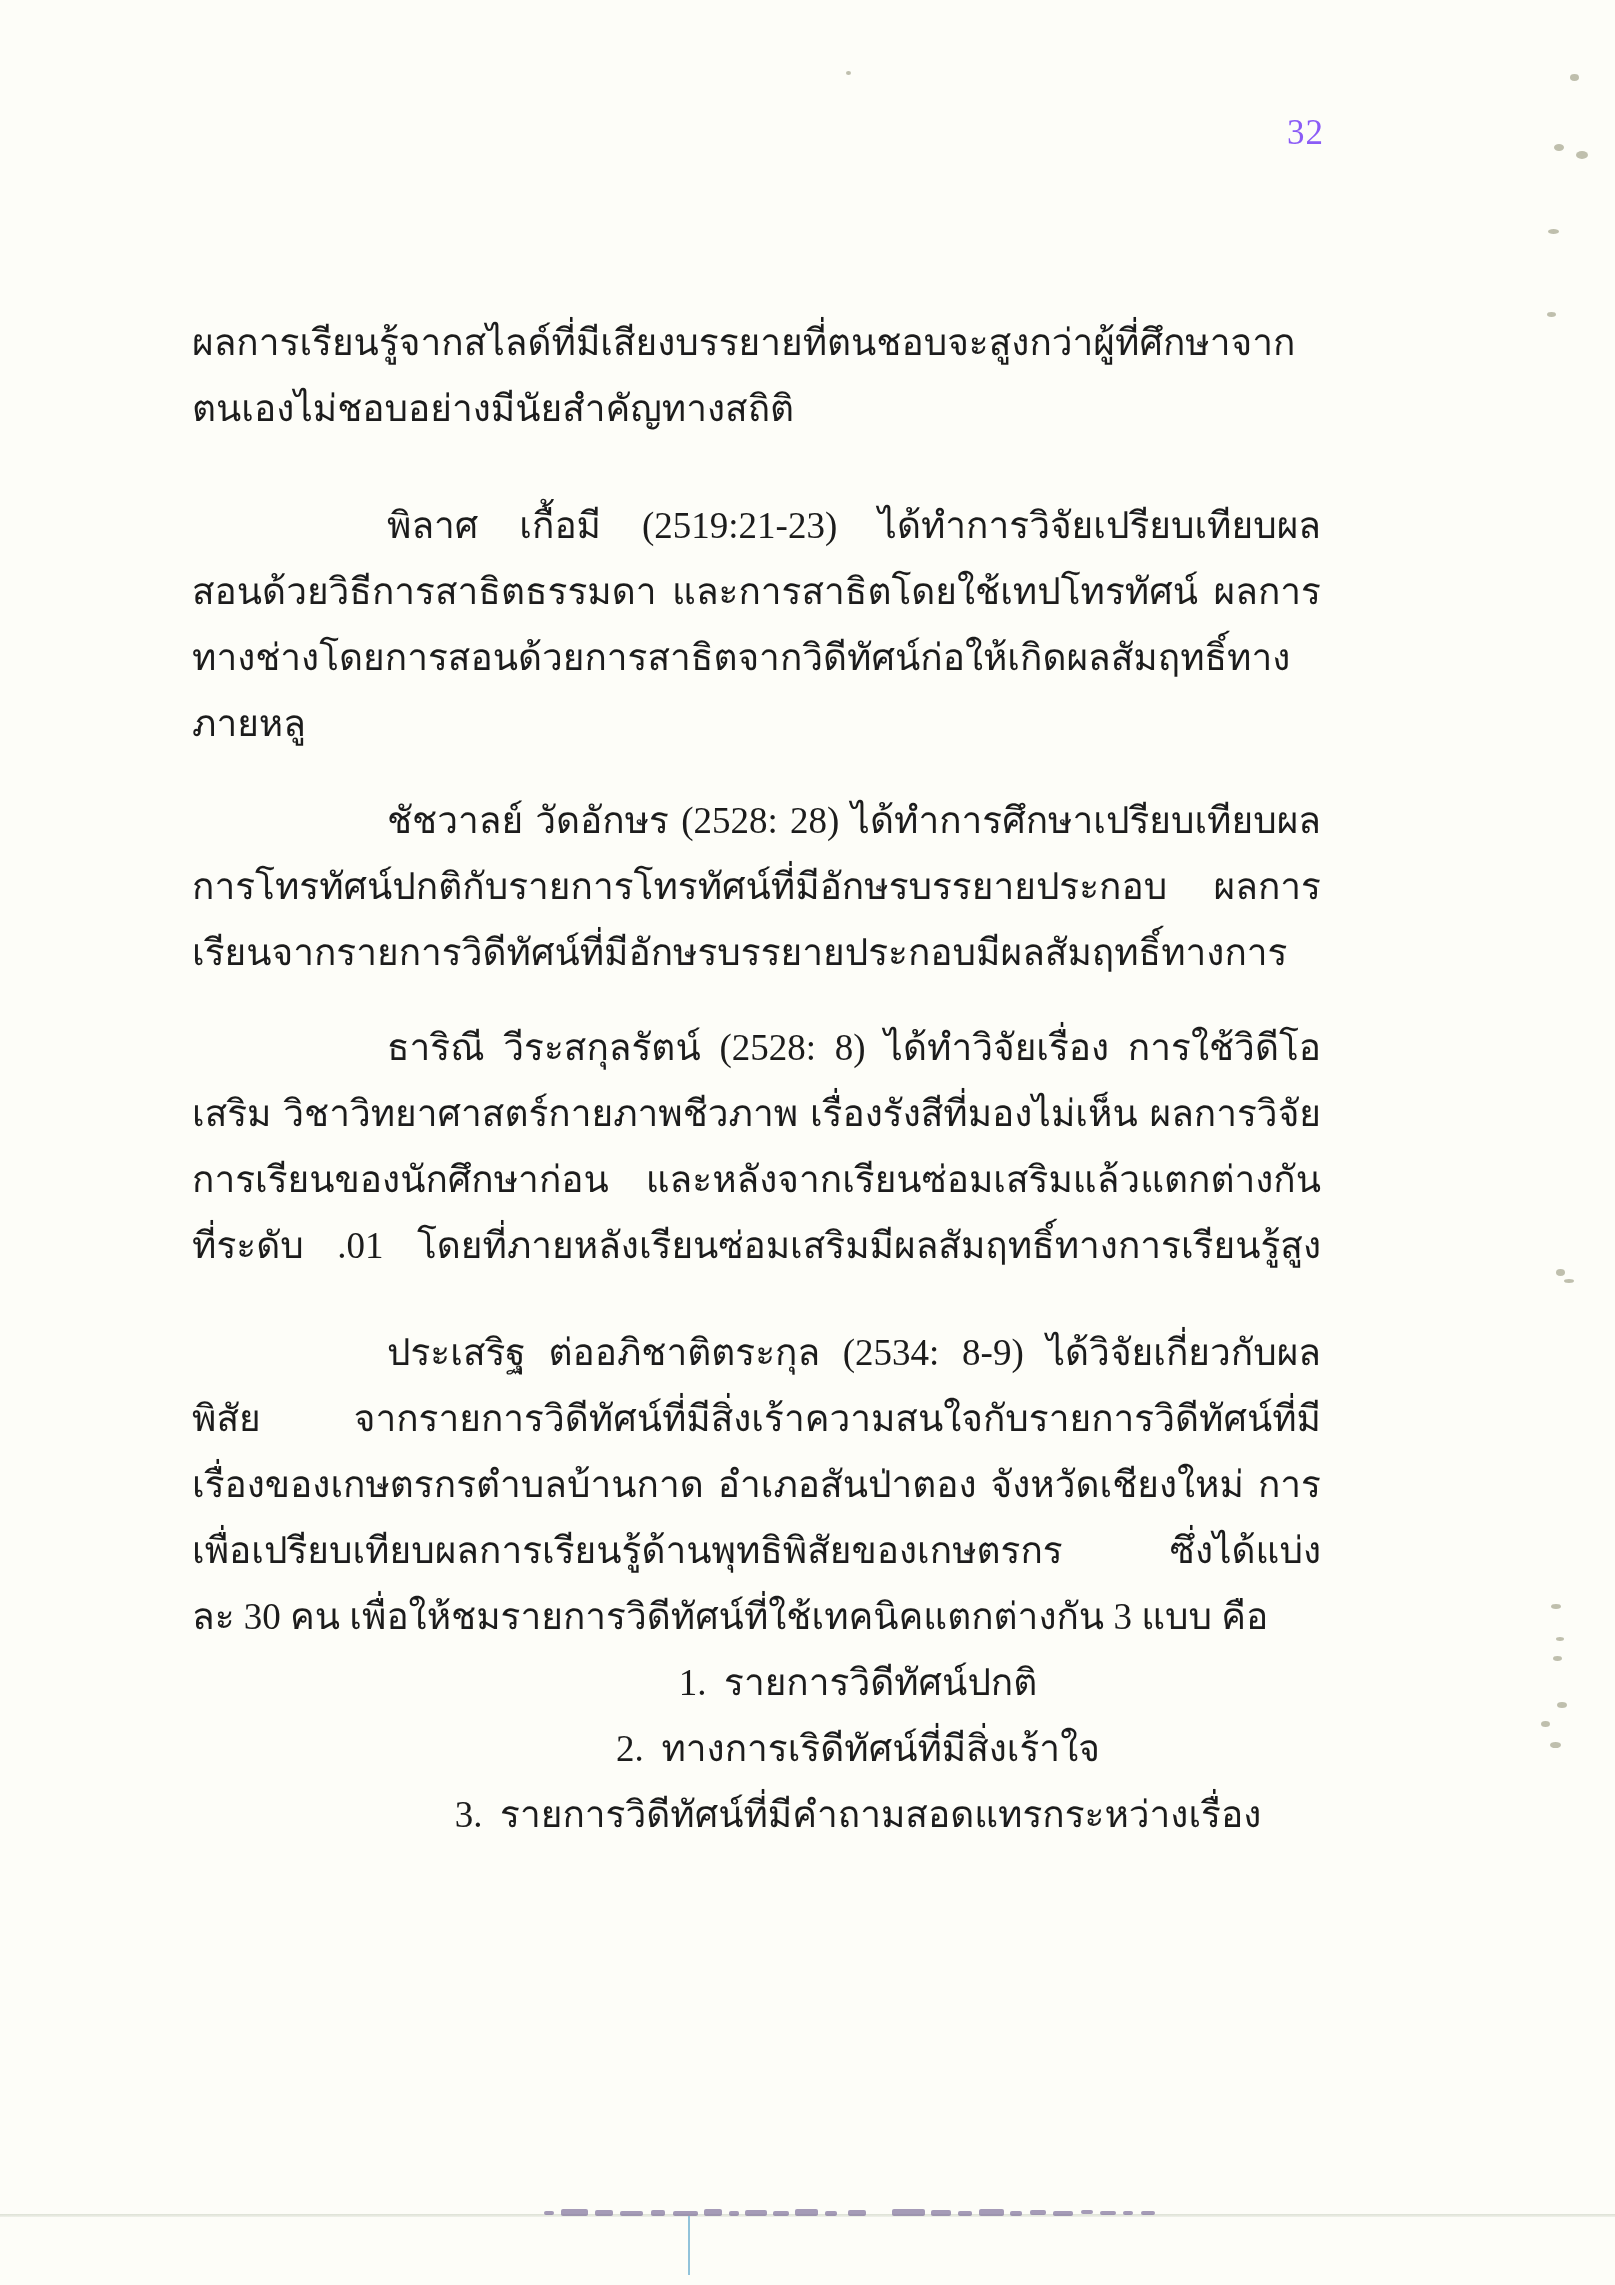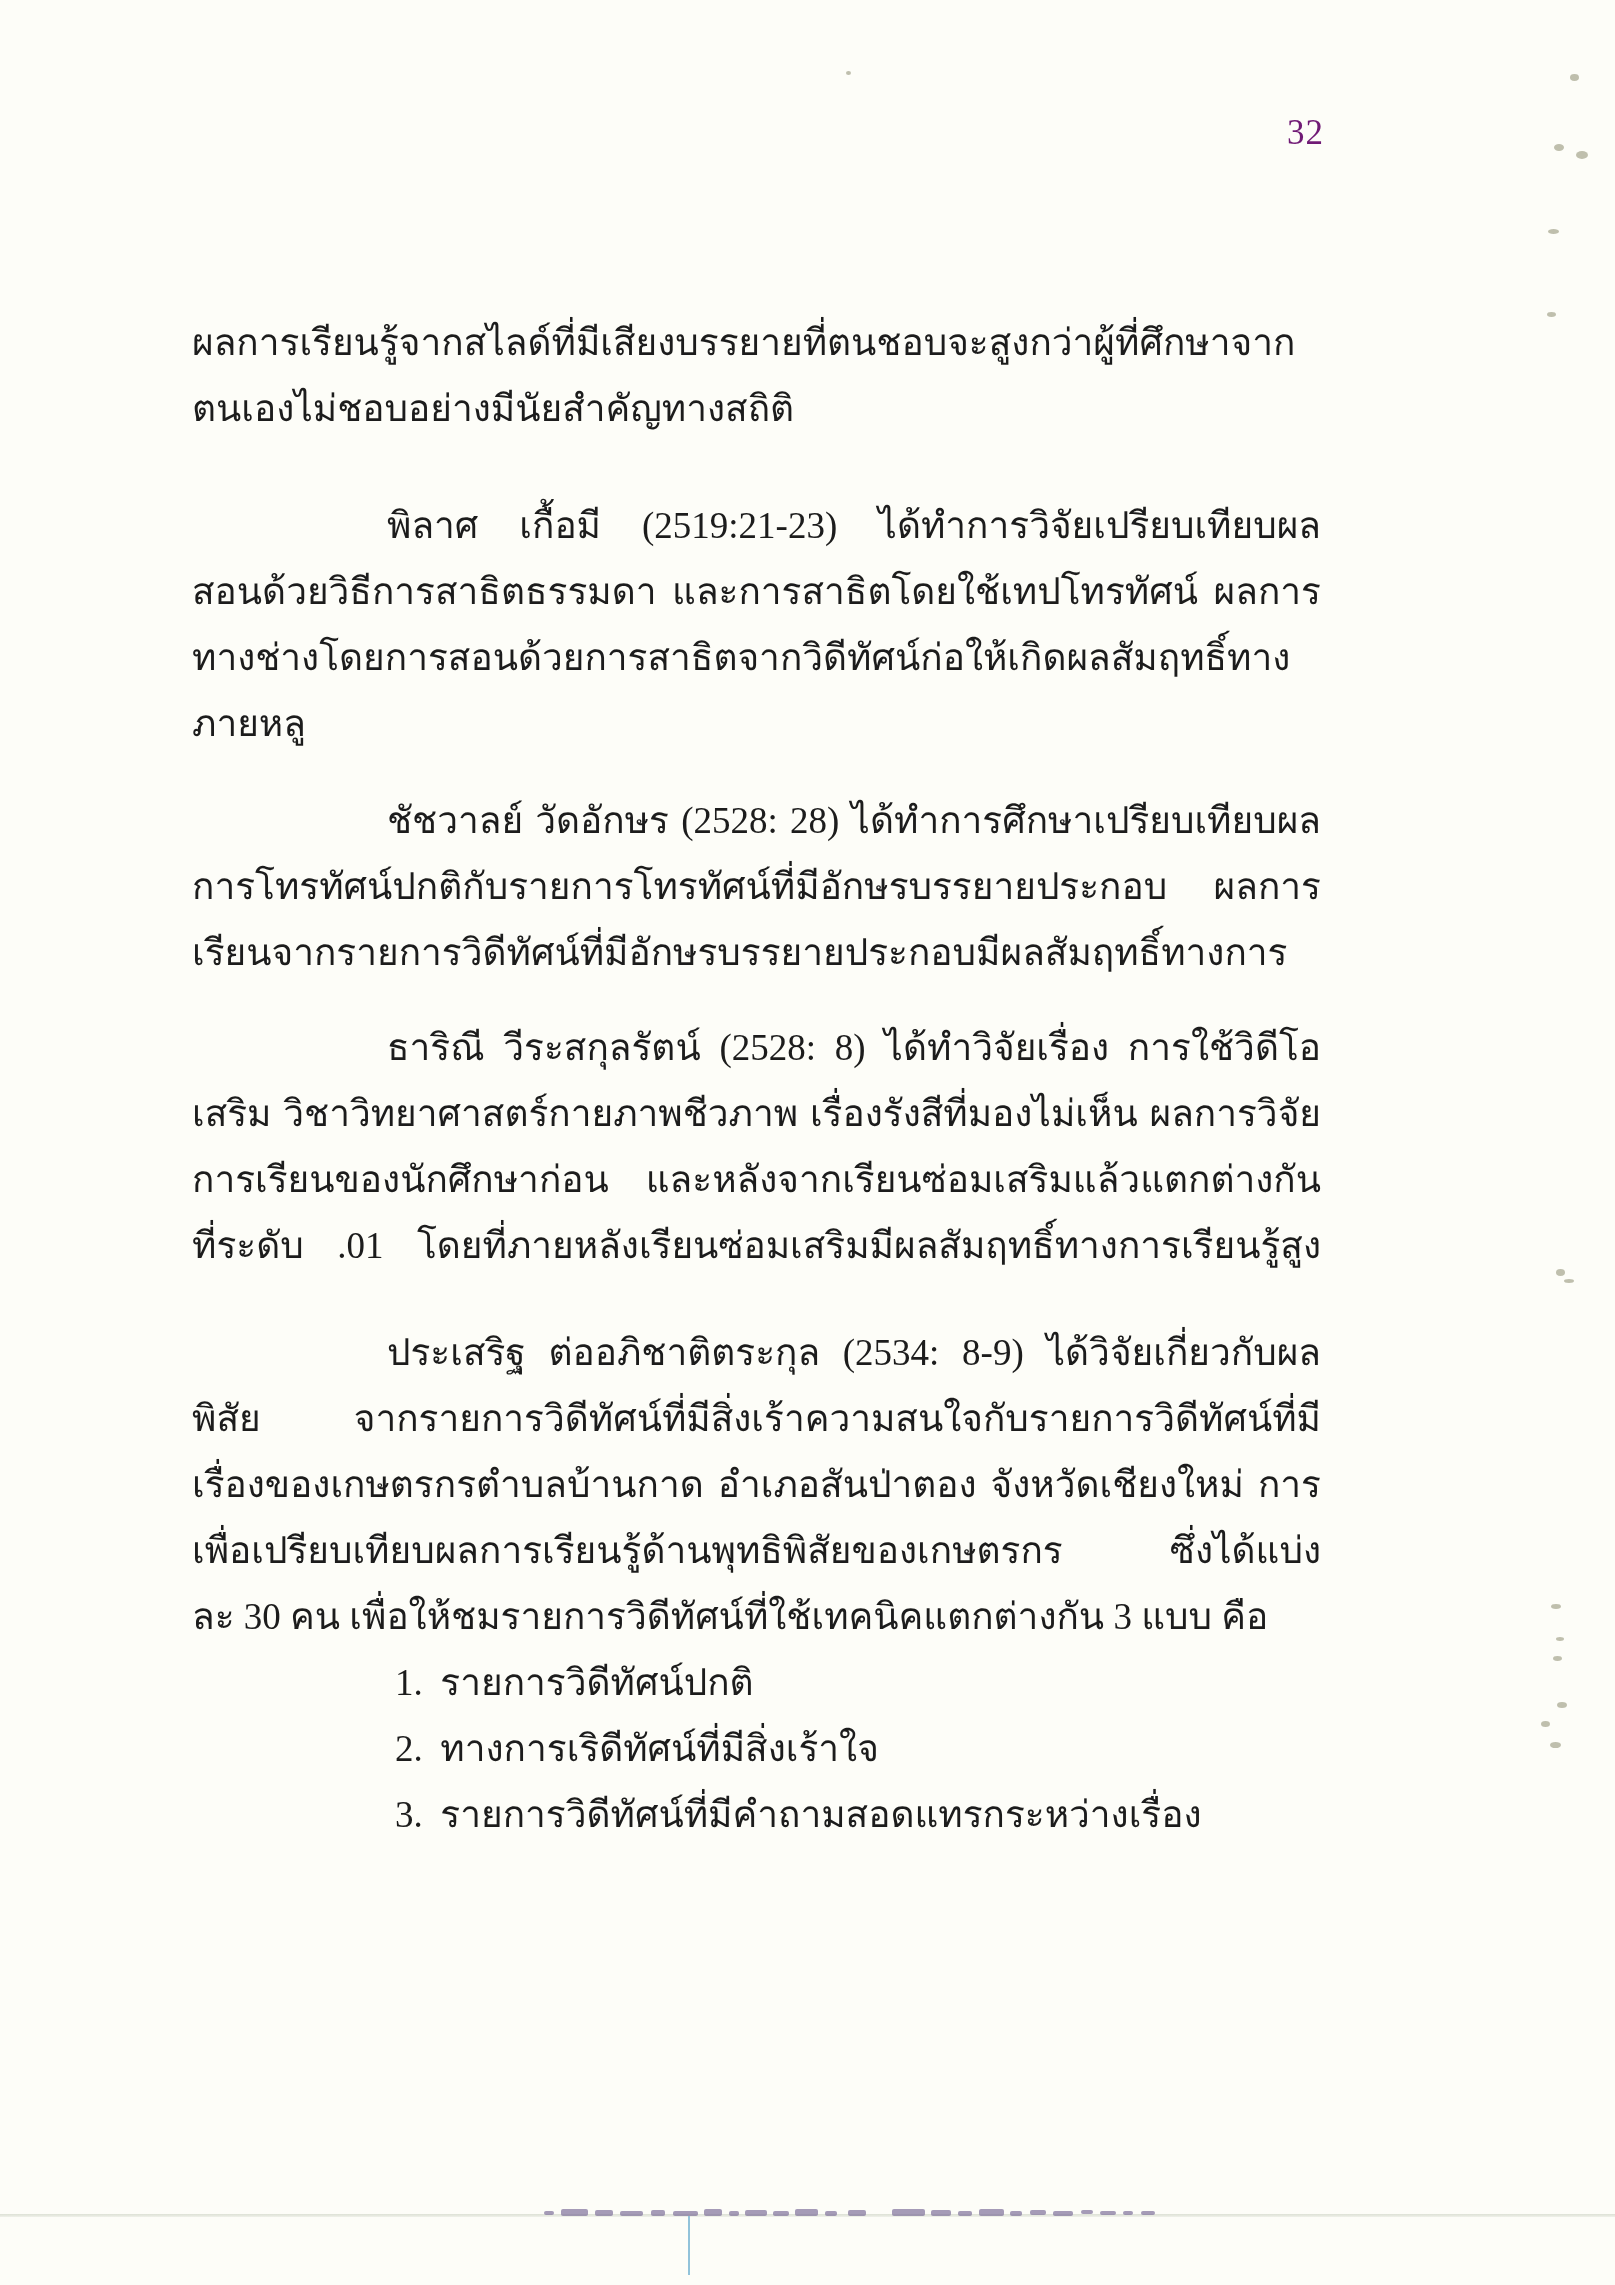--- a/index.html
+++ b/index.html
@@ -7,39 +7,39 @@
     position:relative;
     width:1615px;height:2286px;
     margin:0 auto;
     background:var(--paper,#fdfdf8);
     overflow:hidden;
     font-family:"Liberation Serif","DejaVu Serif",serif;
     color:var(--ink,#1c1c1c);
   }
   .page-number{
     position:absolute;left:1287px;top:113px;
-    font-size:35px;line-height:39px;color:#701a75;
+    font-size:35px;line-height:39px;color:#8b5cf6;
     letter-spacing:1px;
   }
   .text-body{
     position:absolute;left:192px;top:310px;width:1129px;
   }
   .line{
     height:66px;line-height:66px;font-size:37px;
     overflow:hidden;white-space:normal;
     text-rendering:optimizeLegibility;
   }
   .just{text-align:justify;text-align-last:justify;}
   .indent{padding-left:195px;}
   .para{margin:0;padding:0;}
   .gap-a{margin-top:51px;}
   .gap-b{margin-top:31px;}
   .gap-c{margin-top:29px;}
   .gap-d{margin-top:41px;}
-  ol.vid-list{list-style:none;margin:0;padding:0;}
+  ol.vid-list{list-style:none;margin:0;padding:0;text-align:center;}
   .list-item{padding-left:203px;}
   .list-item .marker{display:inline-block;margin-right:17.6px;}
   
   .bottom-rule{
     position:absolute;left:0;top:2214px;width:1615px;height:2.9px;
     background:linear-gradient(to bottom,var(--rule,#d9ded1),#eef0e8);
     opacity:.9;
   }
   .vline{
     position:absolute;left:688px;top:2216px;width:2px;height:59px;

